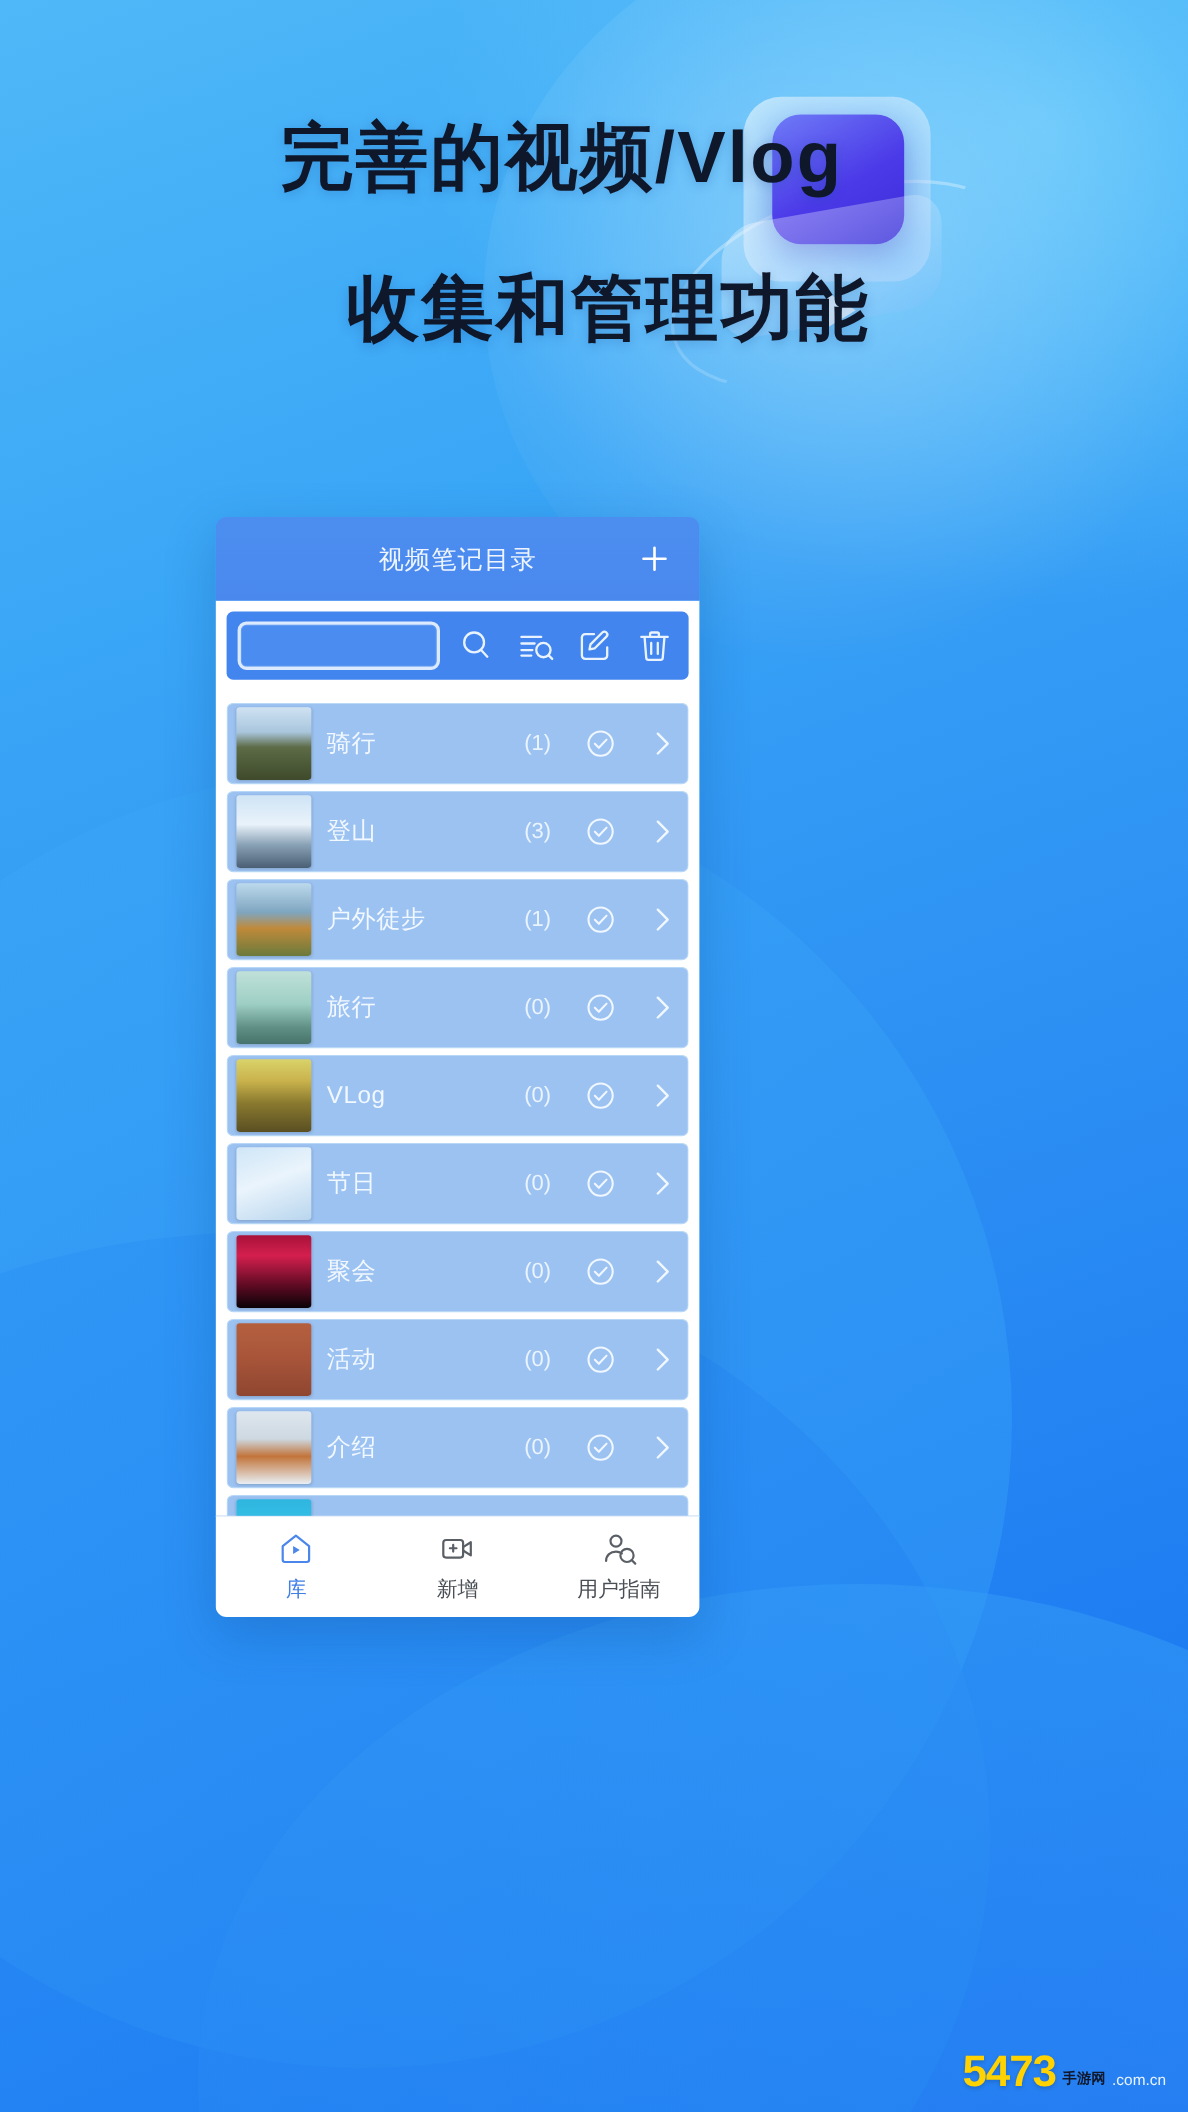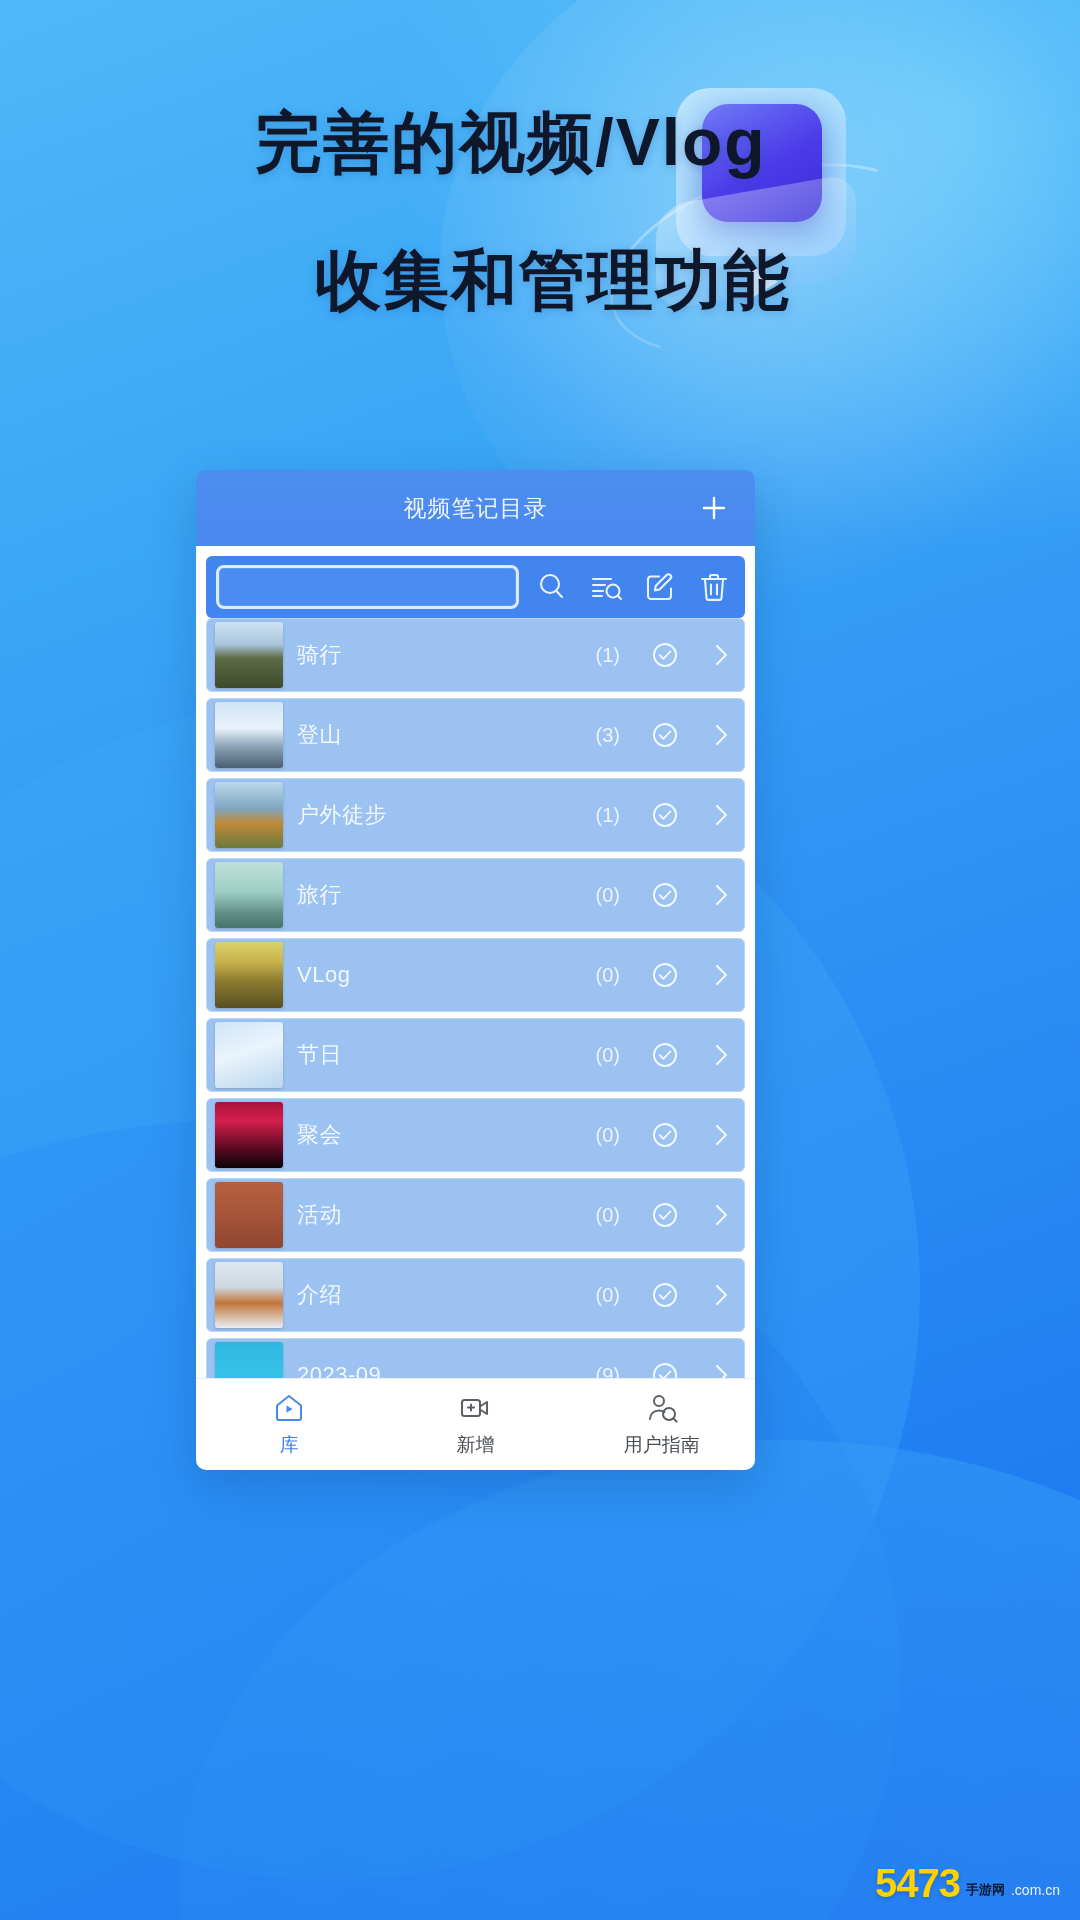--- a/index.html
+++ b/index.html
@@ -101,21 +101,21 @@
   }
   .headline .l2 {
     font-size:66px; font-weight:700; letter-spacing:2px;
     line-height:1.18; margin-top:60px;
     margin-left:26px;
   }
 
   
   .phone {
     position:absolute; left:196px; top:470px;
-    width:559px; height:1000px;
+    width:440px; height:1000px;
     border-radius:10px;
     overflow:hidden;
     box-shadow:0 16px 46px rgba(10,50,120,.22);
   }
   .phone-header {
     height:76px;
     background:linear-gradient(180deg,#4c8ef0 0%,#4a88ee 100%);
     display:flex; align-items:center; justify-content:center;
     position:relative;
   }
@@ -157,21 +157,21 @@
   .tool-ico {
     width:42px; height:42px;
     display:flex; align-items:center; justify-content:center;
     color:#e9f3ff;
     flex:0 0 auto;
   }
   .tool-ico svg { display:block; }
 
   
   .list {
-    margin-top:0;
+    margin-top:21px;
     flex:1 1 auto;
     overflow:hidden;
     display:flex; flex-direction:column;
     gap:6px;
   }
   .row {
     height:74px;
     flex:0 0 74px;
     background:#9cc2f2;
     border:1px solid #b9d8f6;

